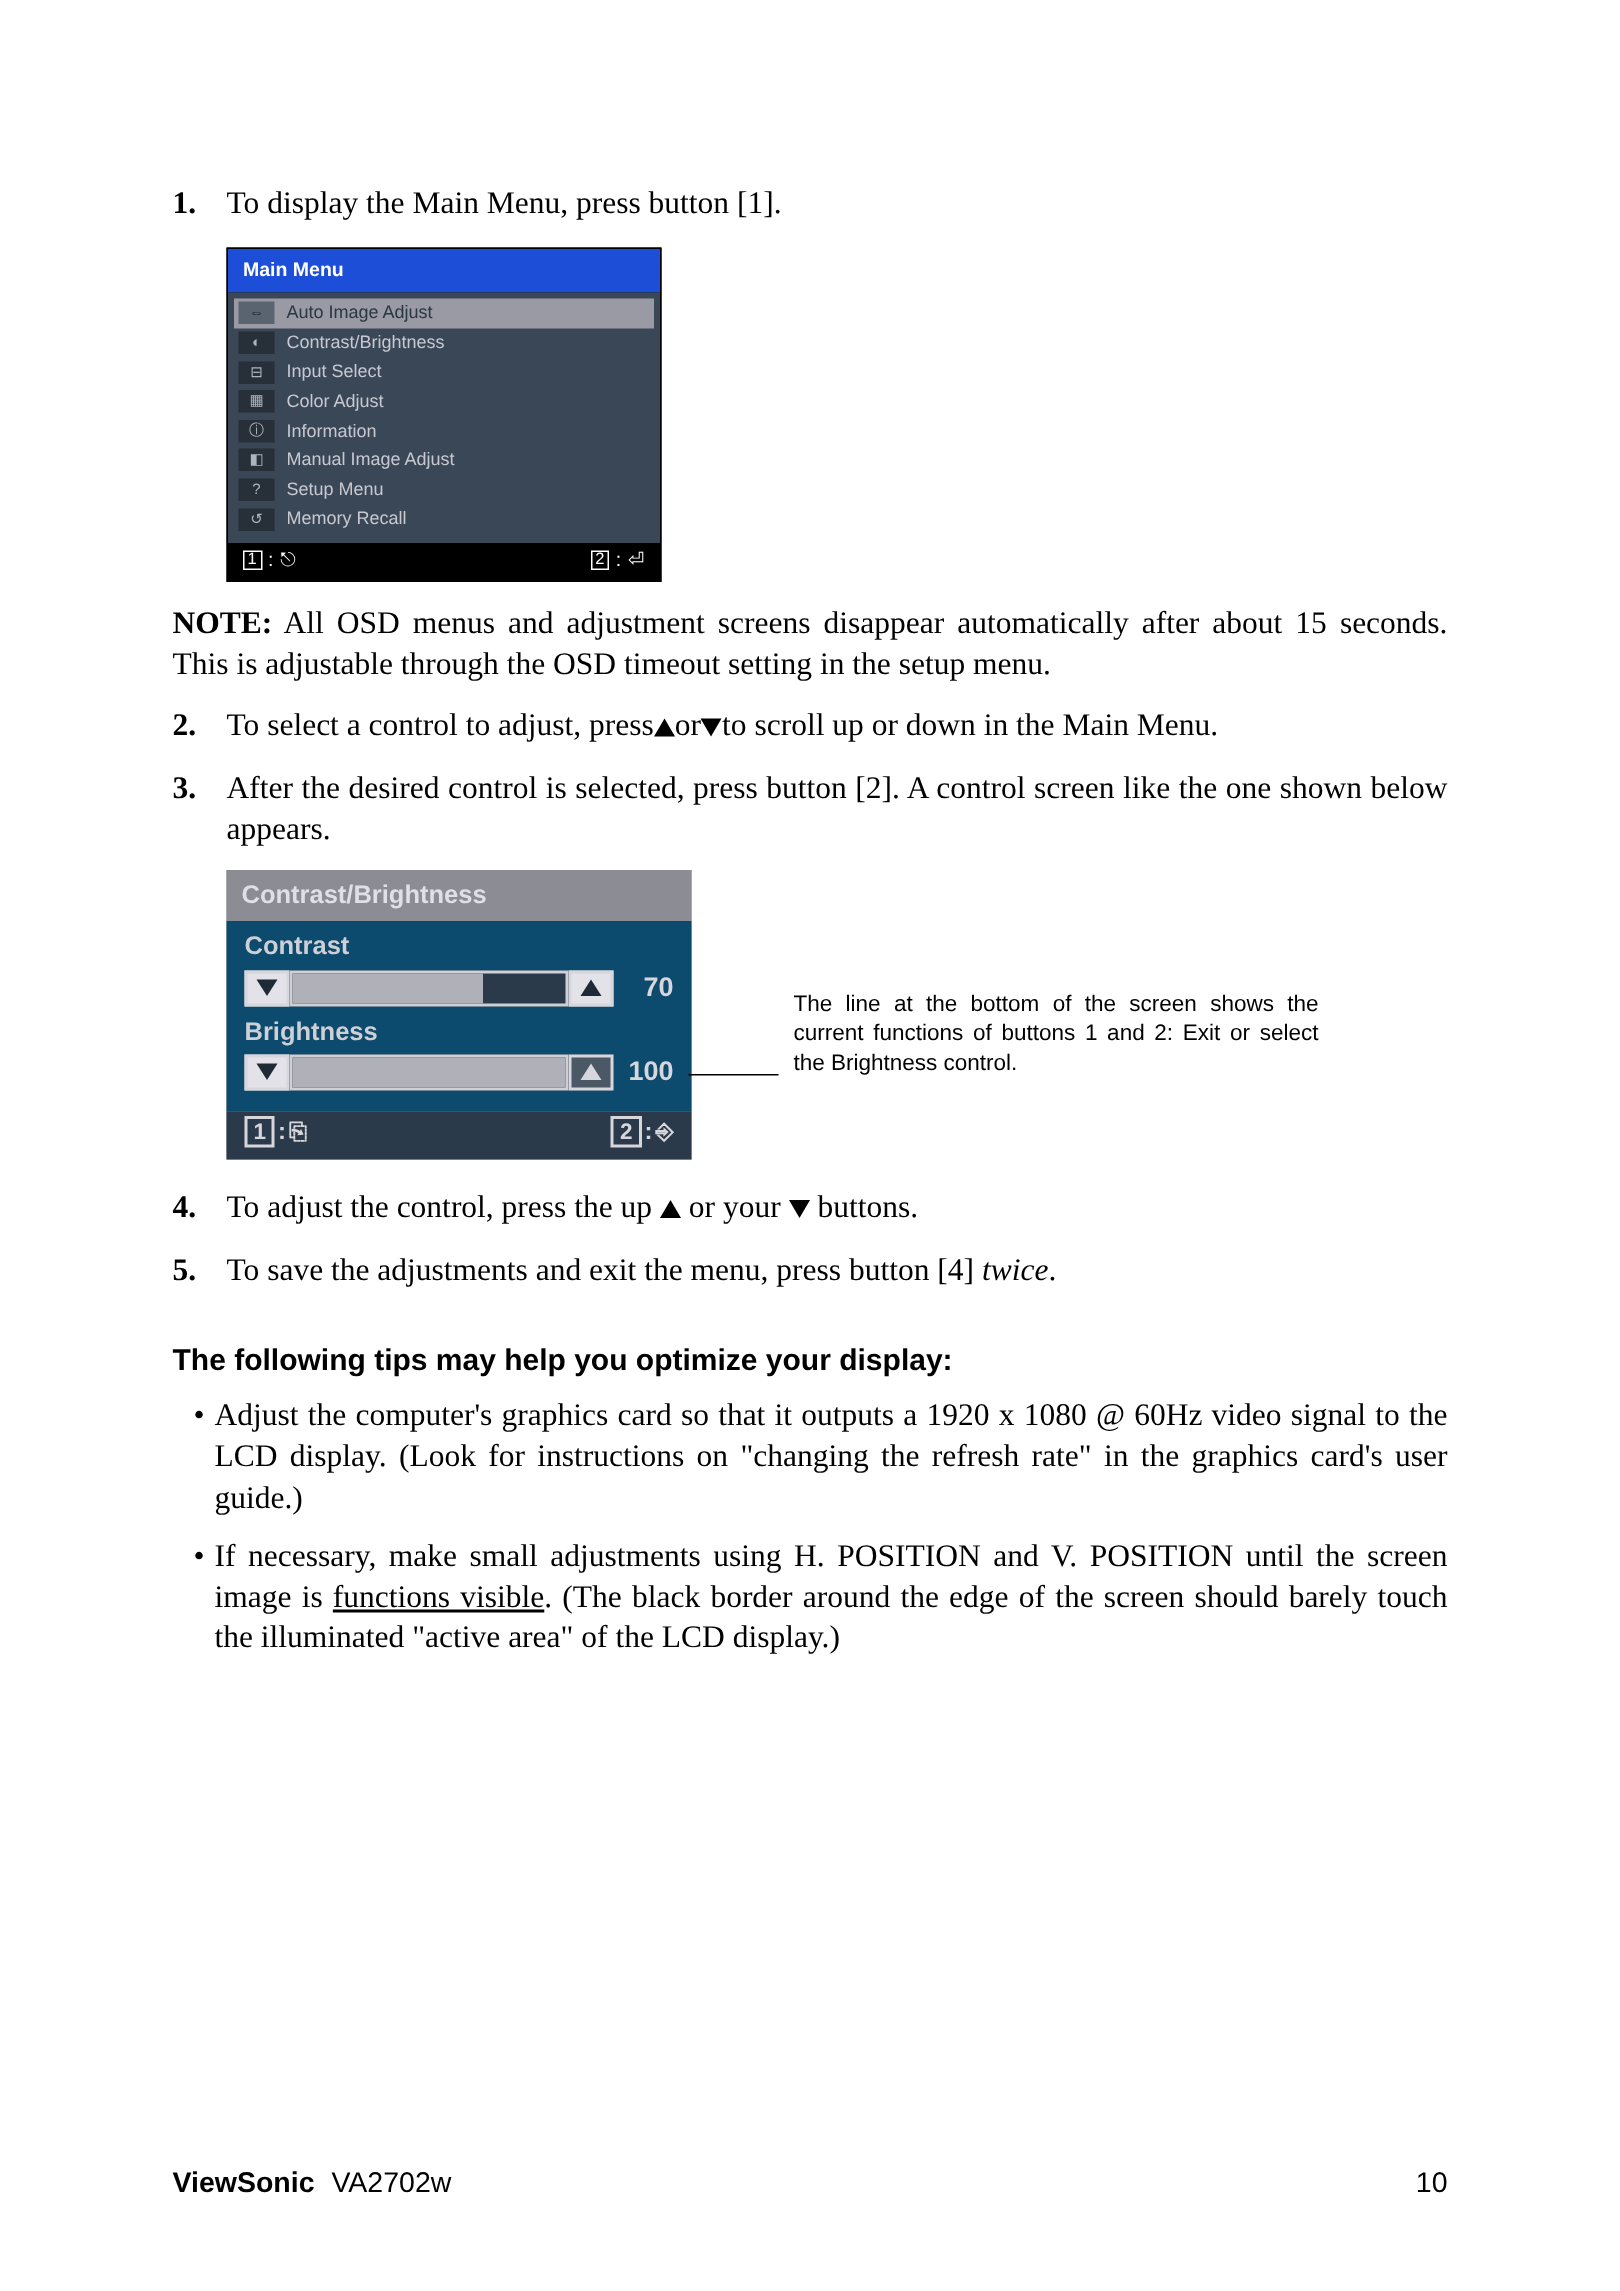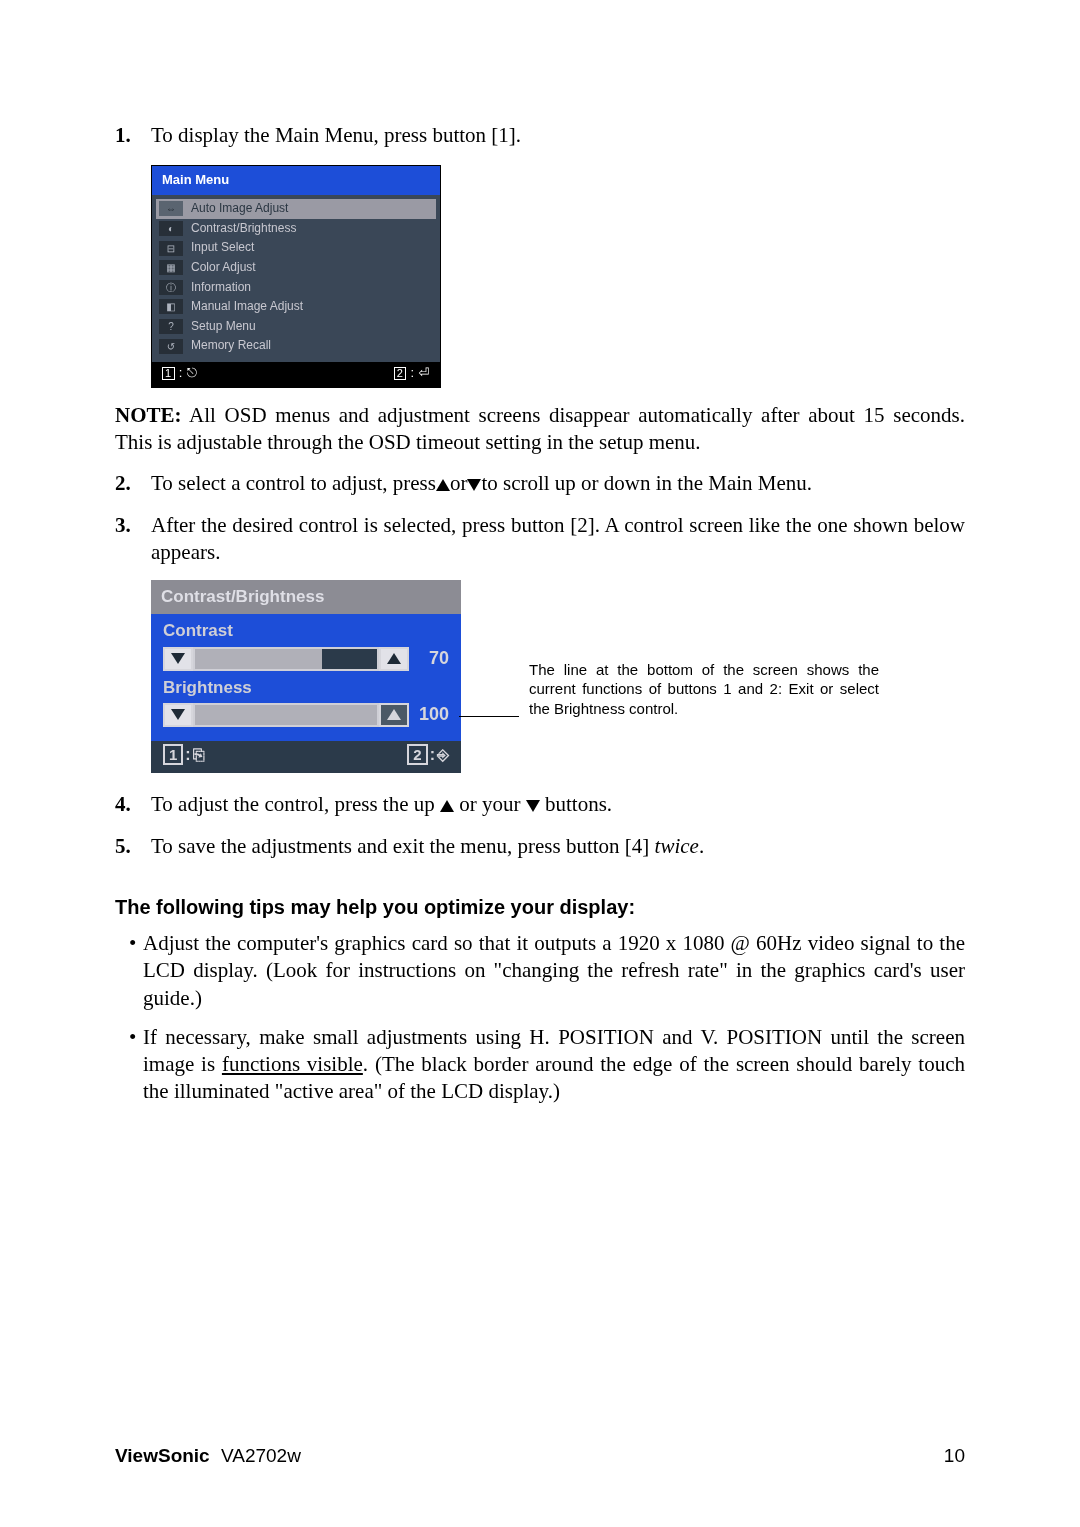--- a/index.html
+++ b/index.html
@@ -113,21 +113,21 @@
     color: #dcdce2;
   }
   .cb-title {
     background: #8c8c94;
     color: #dfdfe6;
     font-weight: bold;
     font-size: 17px;
     padding: 6px 10px;
   }
   .cb-body {
-    background: #1d4ed8;
+    background: #0c4a6e;
     padding: 4px 12px 8px;
   }
   .cb-section-label {
     color: #cfcfd6;
     font-size: 17px;
     font-weight: bold;
     margin-top: 2px;
   }
   .cb-row {
     display: flex;

